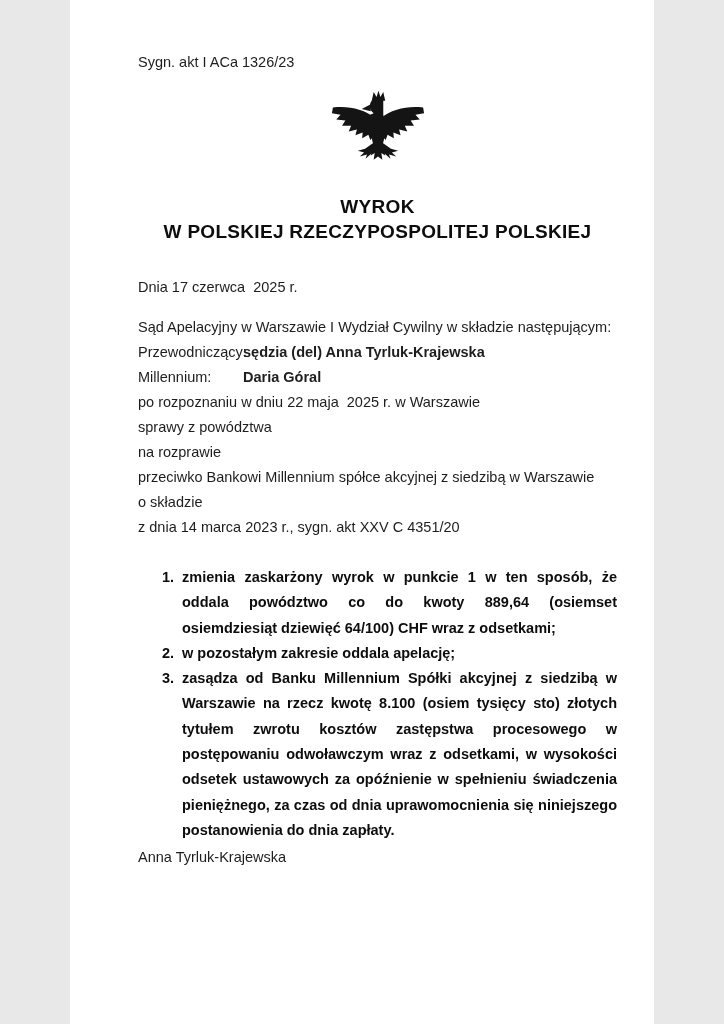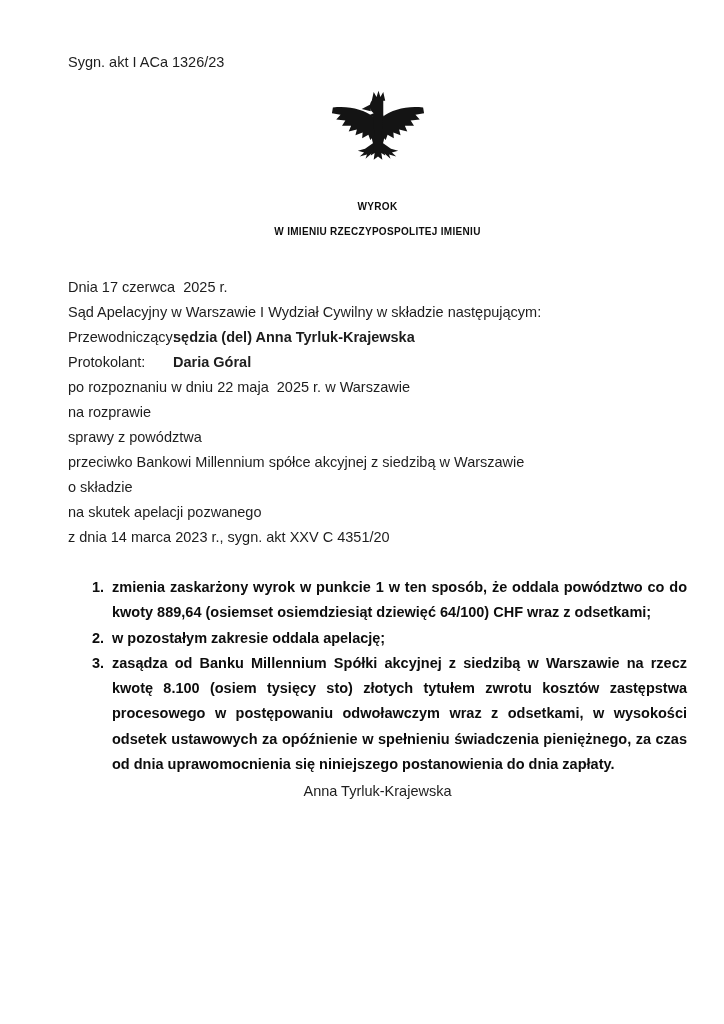--- a/index.html
+++ b/index.html
@@ -1,18 +1,18 @@
 <!DOCTYPE html>
 <html lang="pl"><head>
 <meta charset="utf-8">
 <style>
   html, body { margin: 0; padding: 0; background: #e8e8e8; }
   .page {
     position: relative;
-    width: 724px;
+    width: 584px;
     height: 1024px;
     margin: 0 auto;
     background: #ffffff;
     box-sizing: border-box;
     padding: 50px 37px 0 68px;
     font-family: "Liberation Sans", "DejaVu Sans", sans-serif;
     font-size: 14.5px;
     line-height: 25px;
     color: #1d1d1d;
     overflow: hidden;
@@ -22,46 +22,46 @@
     margin-top: 14px;
     height: 83px;
     display: flex;
     justify-content: center;
     align-items: center;
   }
   .title-block {
     margin-top: 22px;
     text-align: center;
     font-weight: bold;
-    font-size: 10px;
+    font-size: 19px;
     color: #0d0d0d;
     letter-spacing: 0.3px;
   }
   .date-line {
     margin-top: 31px;
     text-align: left;
     white-space: pre-wrap;
   }
-  .intro-block { }
+  .intro-block { margin-top: 15px; }
   .intro-line { white-space: pre-wrap; }
   .role-row { display: flex; }
   .role-label { width: 105px; flex: none; }
   .role-value { flex: 1; font-weight: bold; }
   .rulings {
     margin-top: 25px;
     padding-left: 24px;
     font-weight: bold;
     color: #0d0d0d;
   }
   .ruling { display: flex; line-height: 25.3px; }
   .ruling-number { width: 20px; flex: none; }
   .ruling-text { flex: 1; text-align: justify; }
   .signature {
     margin-top: 2px;
-    text-align: center;
+    text-align: left;
   }
 </style>
 </head>
 <body>
 
 <div class="page">
 
   <div class="case-number">Sygn. akt I ACa 1326/23</div>
 
   <div class="emblem-wrap">
@@ -88,43 +88,42 @@
 
         <g transform="translate(200,0) scale(-1,1)">
           <path d="M107 110 L127 124 L142 128 L129 132 L138 140 L123 136 L126 145 L110 131 Z"></path>
         </g>
       </g>
     </svg>
   </div>
 
   <div class="title-block">
     <div>WYROK</div>
-    <div>W IMIENIU RZECZYPOSPOLITEJ IMIENIU</div>
+    <div>W POLSKIEJ RZECZYPOSPOLITEJ POLSKIEJ</div>
   </div>
 
   <div class="date-line">Dnia 17 czerwca  2025 r.</div>
 
   <div class="intro-block">
     <div class="intro-line">Sąd Apelacyjny w Warszawie I Wydział Cywilny w składzie następującym:</div>
 
     <div class="role-row">
       <span class="role-label">Przewodniczący:</span>
       <span class="role-value">sędzia (del) Anna Tyrluk-Krajewska</span>
     </div>
     <div class="role-row">
-      <span class="role-label">Protokolant:</span>
+      <span class="role-label">Millennium:</span>
       <span class="role-value">Daria Góral</span>
     </div>
 
     <div class="intro-line">po rozpoznaniu w dniu 22 maja  2025 r. w Warszawie</div>
+    <div class="intro-line">sprawy z powództwa</div>
     <div class="intro-line">na rozprawie</div>
-    <div class="intro-line">sprawy z powództwa</div>
     <div class="intro-line">przeciwko Bankowi Millennium spółce akcyjnej z siedzibą w Warszawie</div>
     <div class="intro-line">o składzie</div>
-    <div class="intro-line">na skutek apelacji pozwanego</div>
     <div class="intro-line">z dnia 14 marca 2023 r., sygn. akt XXV C 4351/20</div>
   </div>
 
   <div class="rulings">
     <div class="ruling">
       <span class="ruling-number">1.</span>
       <span class="ruling-text">zmienia zaskarżony wyrok w punkcie 1 w ten sposób, że oddala powództwo co do kwoty 889,64 (osiemset osiemdziesiąt dziewięć 64/100) CHF wraz z odsetkami;</span>
     </div>
     <div class="ruling">
       <span class="ruling-number">2.</span>

